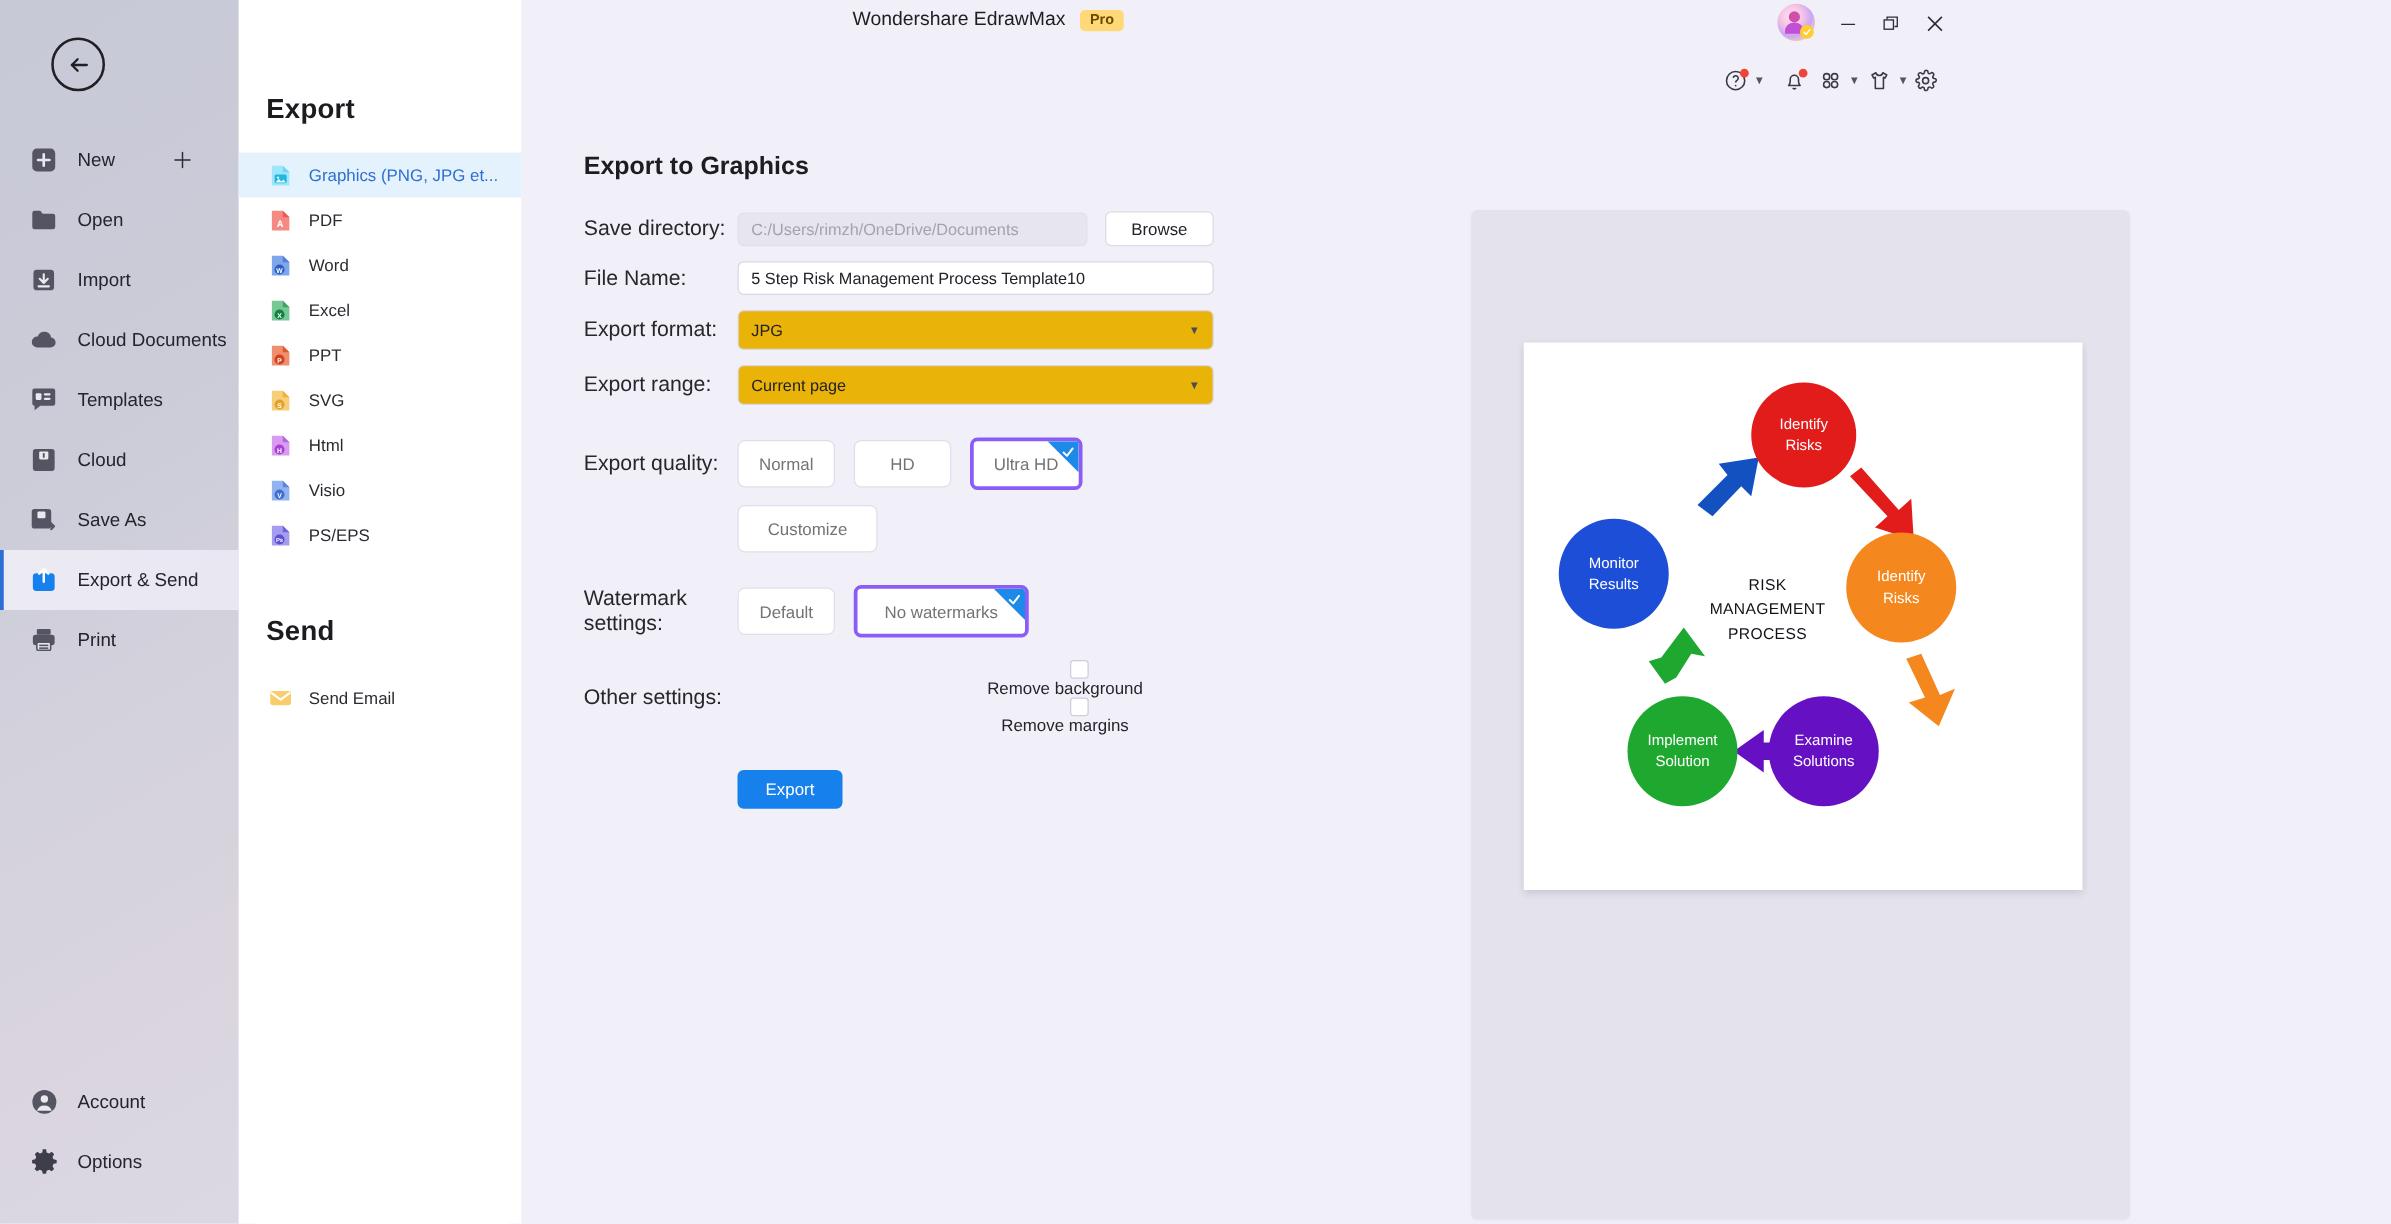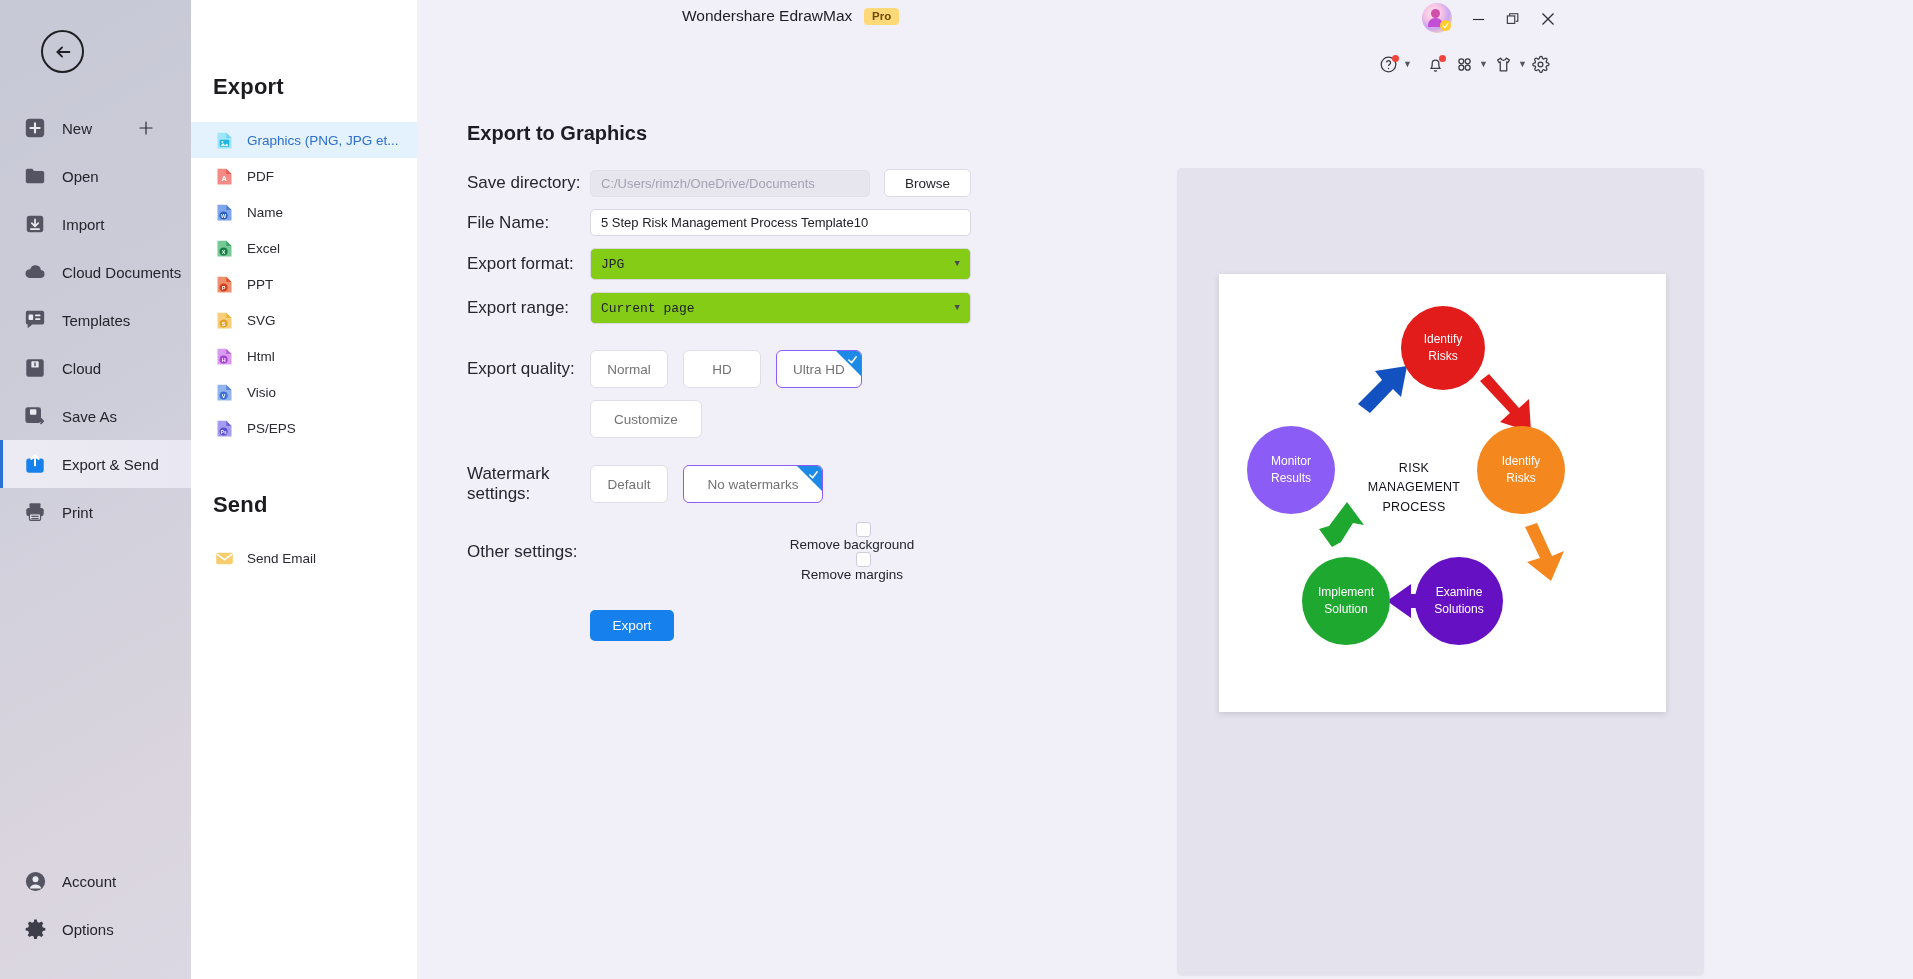--- a/index.html
+++ b/index.html
@@ -160,41 +160,40 @@
   .browse-btn {
     margin-left: 14px; width: 87px; height: 28px;
     background: #ffffff; border: 1px solid #dcdbe5; border-radius: 5px;
     font-size: 13.5px; color: #23232a; cursor: pointer;
     display: flex; align-items: center; justify-content: center;
   }
   .inp-text {
     width: 381px; background: #ffffff; border: 1px solid #d8d7e2;
   }
   .select {
-    width: 381px; height: 27px; background: #84cc16; border: 1px solid #d8d7e2;
+    width: 381px; height: 27px; background: #eab308; border: 1px solid #d8d7e2;
     border-radius: 5px; font-size: 13px; color: #222228;
     padding: 15px 10px; display: flex; align-items: center; cursor: pointer;
     position: relative;
-    font-family: Liberation Mono, monospace;
   }
   .select .sel-caret {
     position: absolute; right: 10px; top: 50%; transform: translateY(-50%);
     color: #4b4b55; font-size: 9px;
   }
 
   .frow-gap { margin-top: 26px; }
   .seg {
     height: 28px; min-width: 78px; padding: 18px 16px;
     background: #ffffff; border: 1px solid #e0dfe9; border-radius: 6px;
     font-size: 13.5px; color: #737373; cursor: pointer;
     display: flex; align-items: center; justify-content: center;
     position: relative; overflow: hidden; margin-right: 15px;
   }
   .seg.wide { min-width: 140px; }
-  .seg.sel { border: 1px solid #8b5cf6; }
+  .seg.sel { border: 3px solid #8b5cf6; }
   .seg.sel::after {
     content: ""; position: absolute; right: 0; top: 0;
     border-style: solid; border-width: 0 25px 25px 0;
     border-color: transparent #1e8ae8 transparent transparent;
   }
   .seg .tickmark {
     position: absolute; right: 3px; top: 2px; z-index: 2;
     width: 11px; height: 11px;
   }
   .cbrow { display: flex; align-items: center; flex-direction: column; }
@@ -229,21 +228,21 @@
     position: absolute; border-radius: 50%;
     display: flex; flex-direction: column;
     align-items: center; justify-content: center;
     color: #ffffff; font-size: 12px; line-height: 1.38;
     text-align: center;
   }
   .n-red    { width:84px; height:84px; left:182px; top:32px;  background:#e21b1b; }
   .n-orange { width:88px; height:88px; left:258px; top:152px; background:#f5871f; }
   .n-purple { width:88px; height:88px; left:196px; top:283px; background:#6610c4; }
   .n-green  { width:88px; height:88px; left:83px;  top:283px; background:#1fa82f; }
-  .n-blue   { width:88px; height:88px; left:28px;  top:152px; background:#8b5cf6; }
+  .n-blue   { width:88px; height:88px; left:28px;  top:141px; background:#1d4ed8; }
   .center-label {
     position: absolute; left: 135px; top: 185px; width: 120px;
     text-align: center; font-size: 12.5px; line-height: 1.55;
     color: #111118; letter-spacing: .3px;
   }
 </style>
 </head>
 <body>
 
 <div class="app">
@@ -412,21 +411,21 @@
 
       <div class="mid-item">
         <span class="mi-ic">
           <svg width="21" height="21" viewBox="0 0 24 24">
               <path d="M4 3h10l6 6v12H4z" fill="#7fa5ea"></path>
               <path d="M14 3l6 6h-6z" fill="#4f7fd6"></path>
               <circle cx="11" cy="15.5" r="4.6" fill="#2b5fc7"></circle>
               <text x="11" y="18.3" font-size="6.2" font-family="Liberation Sans, sans-serif" font-weight="bold" fill="#ffffff" text-anchor="middle">W</text>
             </svg>
         </span>
-        <span class="mi-label">Name</span>
+        <span class="mi-label">Word</span>
       </div>
 
       <div class="mid-item">
         <span class="mi-ic">
           <svg width="21" height="21" viewBox="0 0 24 24">
               <path d="M4 3h10l6 6v12H4z" fill="#76c894"></path>
               <path d="M14 3l6 6h-6z" fill="#3da563"></path>
               <circle cx="11" cy="15.5" r="4.6" fill="#158044"></circle>
               <text x="11" y="18.3" font-size="6.2" font-family="Liberation Sans, sans-serif" font-weight="bold" fill="#ffffff" text-anchor="middle">X</text>
             </svg>

